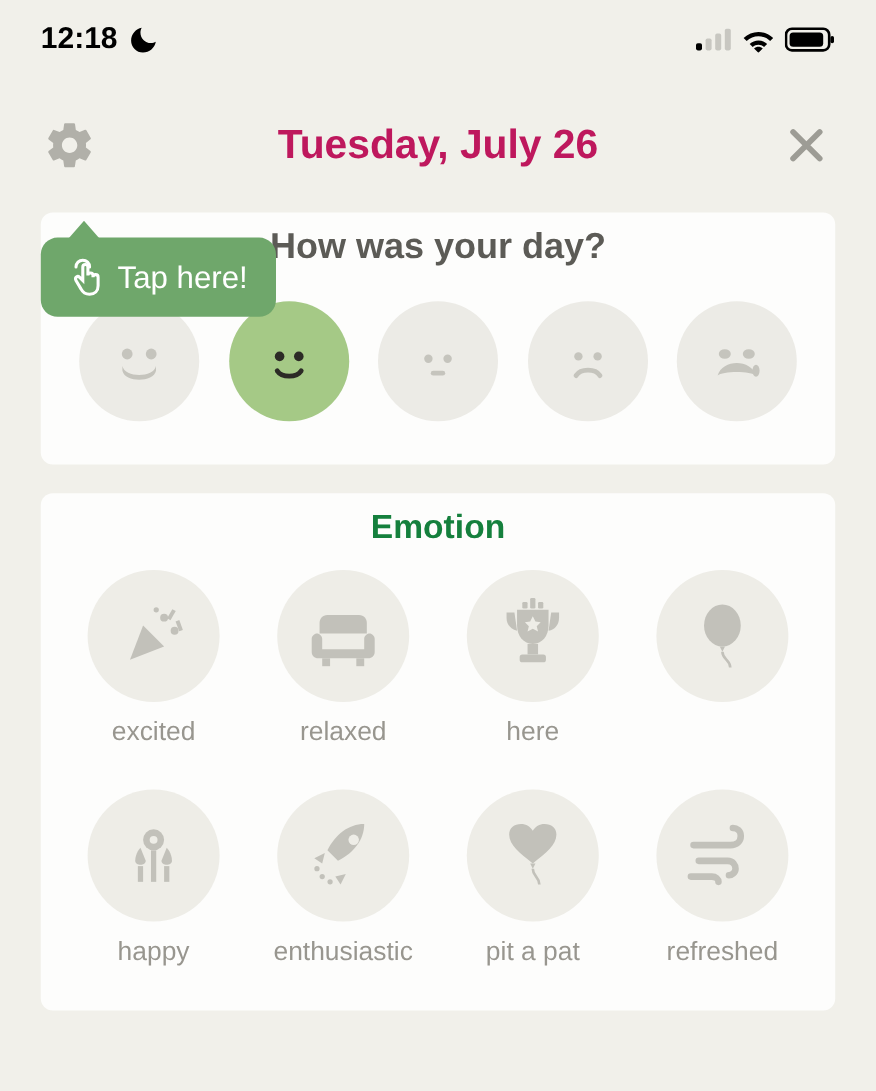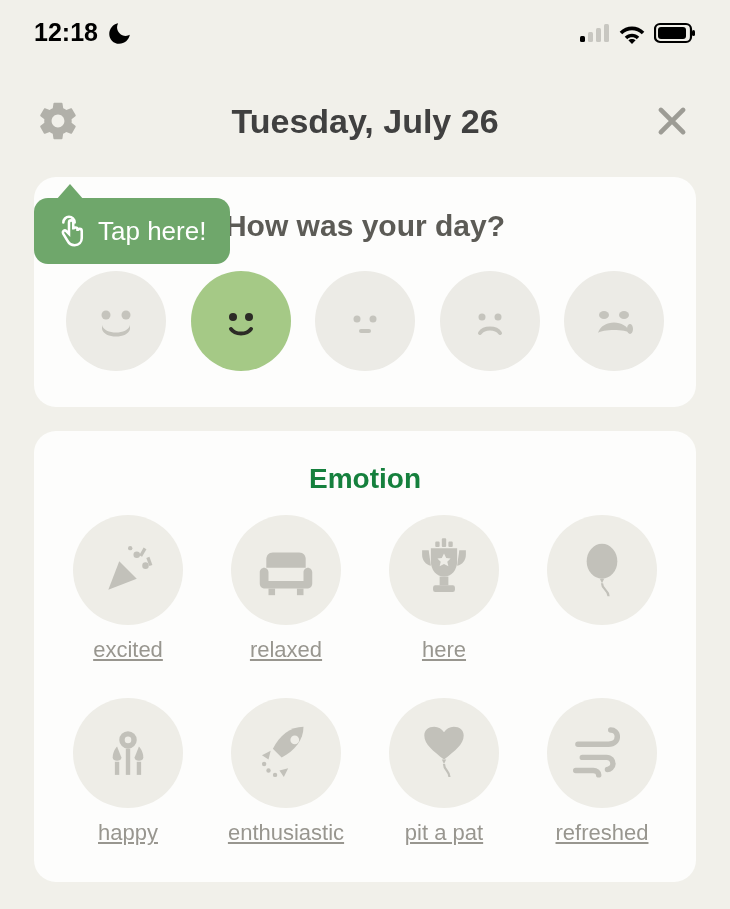--- a/index.html
+++ b/index.html
@@ -25,21 +25,21 @@
       display: flex;
       align-items: center;
       justify-content: space-between;
       padding: 40px 34px 24px 34px;
     }
     .header-title {
       flex: 1;
       text-align: center;
       font-size: 34px;
       font-weight: 700;
-      color: #404040;
+      color: #be185d;
     }
     .gear, .close-x { width: 48px; height: 48px; display:flex; align-items:center; justify-content:center; cursor:pointer;}
     .tooltip {
       position: absolute;
       top: 198px;
       left: 34px;
       background: #6fa76b;
       border-radius: 14px;
       padding: 16px 24px 16px 18px;
       display: flex;
@@ -55,23 +55,23 @@
       content: "";
       position: absolute;
       top: -14px;
       left: 22px;
       border-left: 14px solid transparent;
       border-right: 14px solid transparent;
       border-bottom: 16px solid #6fa76b;
     }
     .card {
       background: #fdfdfc;
-      border-radius: 22px;
+      border-radius: 10px;
       margin: 0 34px 24px 34px;
-      padding: 32px 24px 36px 24px;
+      padding: 12px 24px 36px 24px;
     }
     .card-question {
       text-align: center;
       font-size: 30px;
       font-weight: 700;
       color: #5c5b56;
       margin-bottom: 28px;
     }
     .moods {
       display: flex;
@@ -109,21 +109,20 @@
       display:flex; align-items:center; justify-content:center;
     }
     .emotion-label {
       font-size: 22px;
       color: #98968f;
       font-weight: 500;
       line-height: 1.15;
       word-wrap: break-word;
       max-width: 120px;
       margin: 0 auto;
-      text-decoration: underline;
     }
     svg { display:block; }
   </style>
 </head>
 <body>
 
 <div class="status-bar">
   <div class="status-left">
     <span>12:18</span>
     <span>

